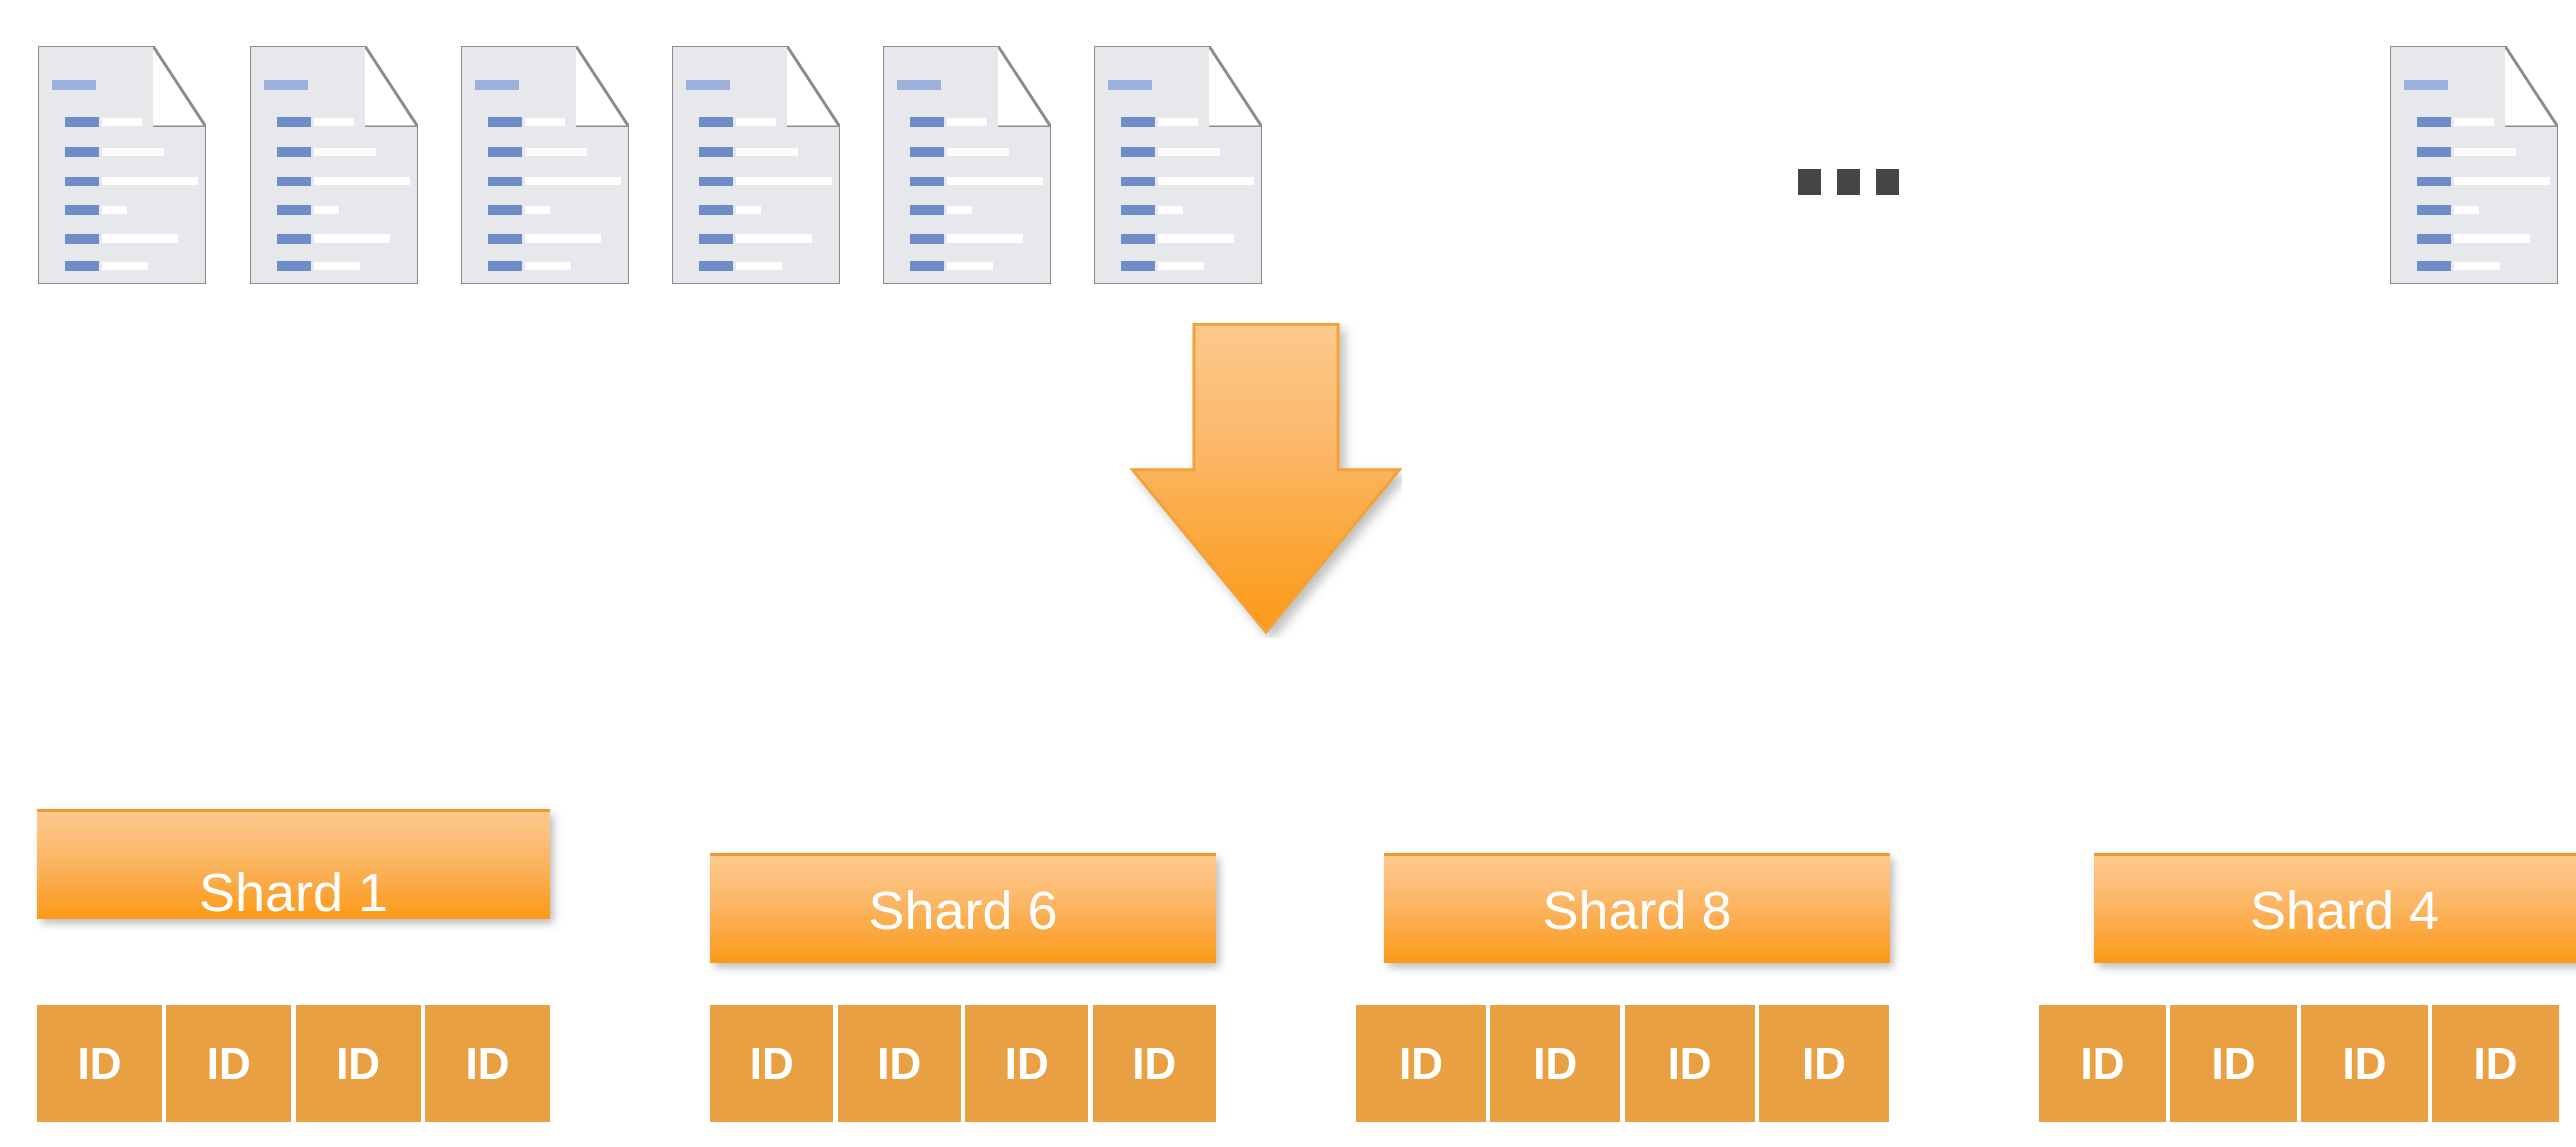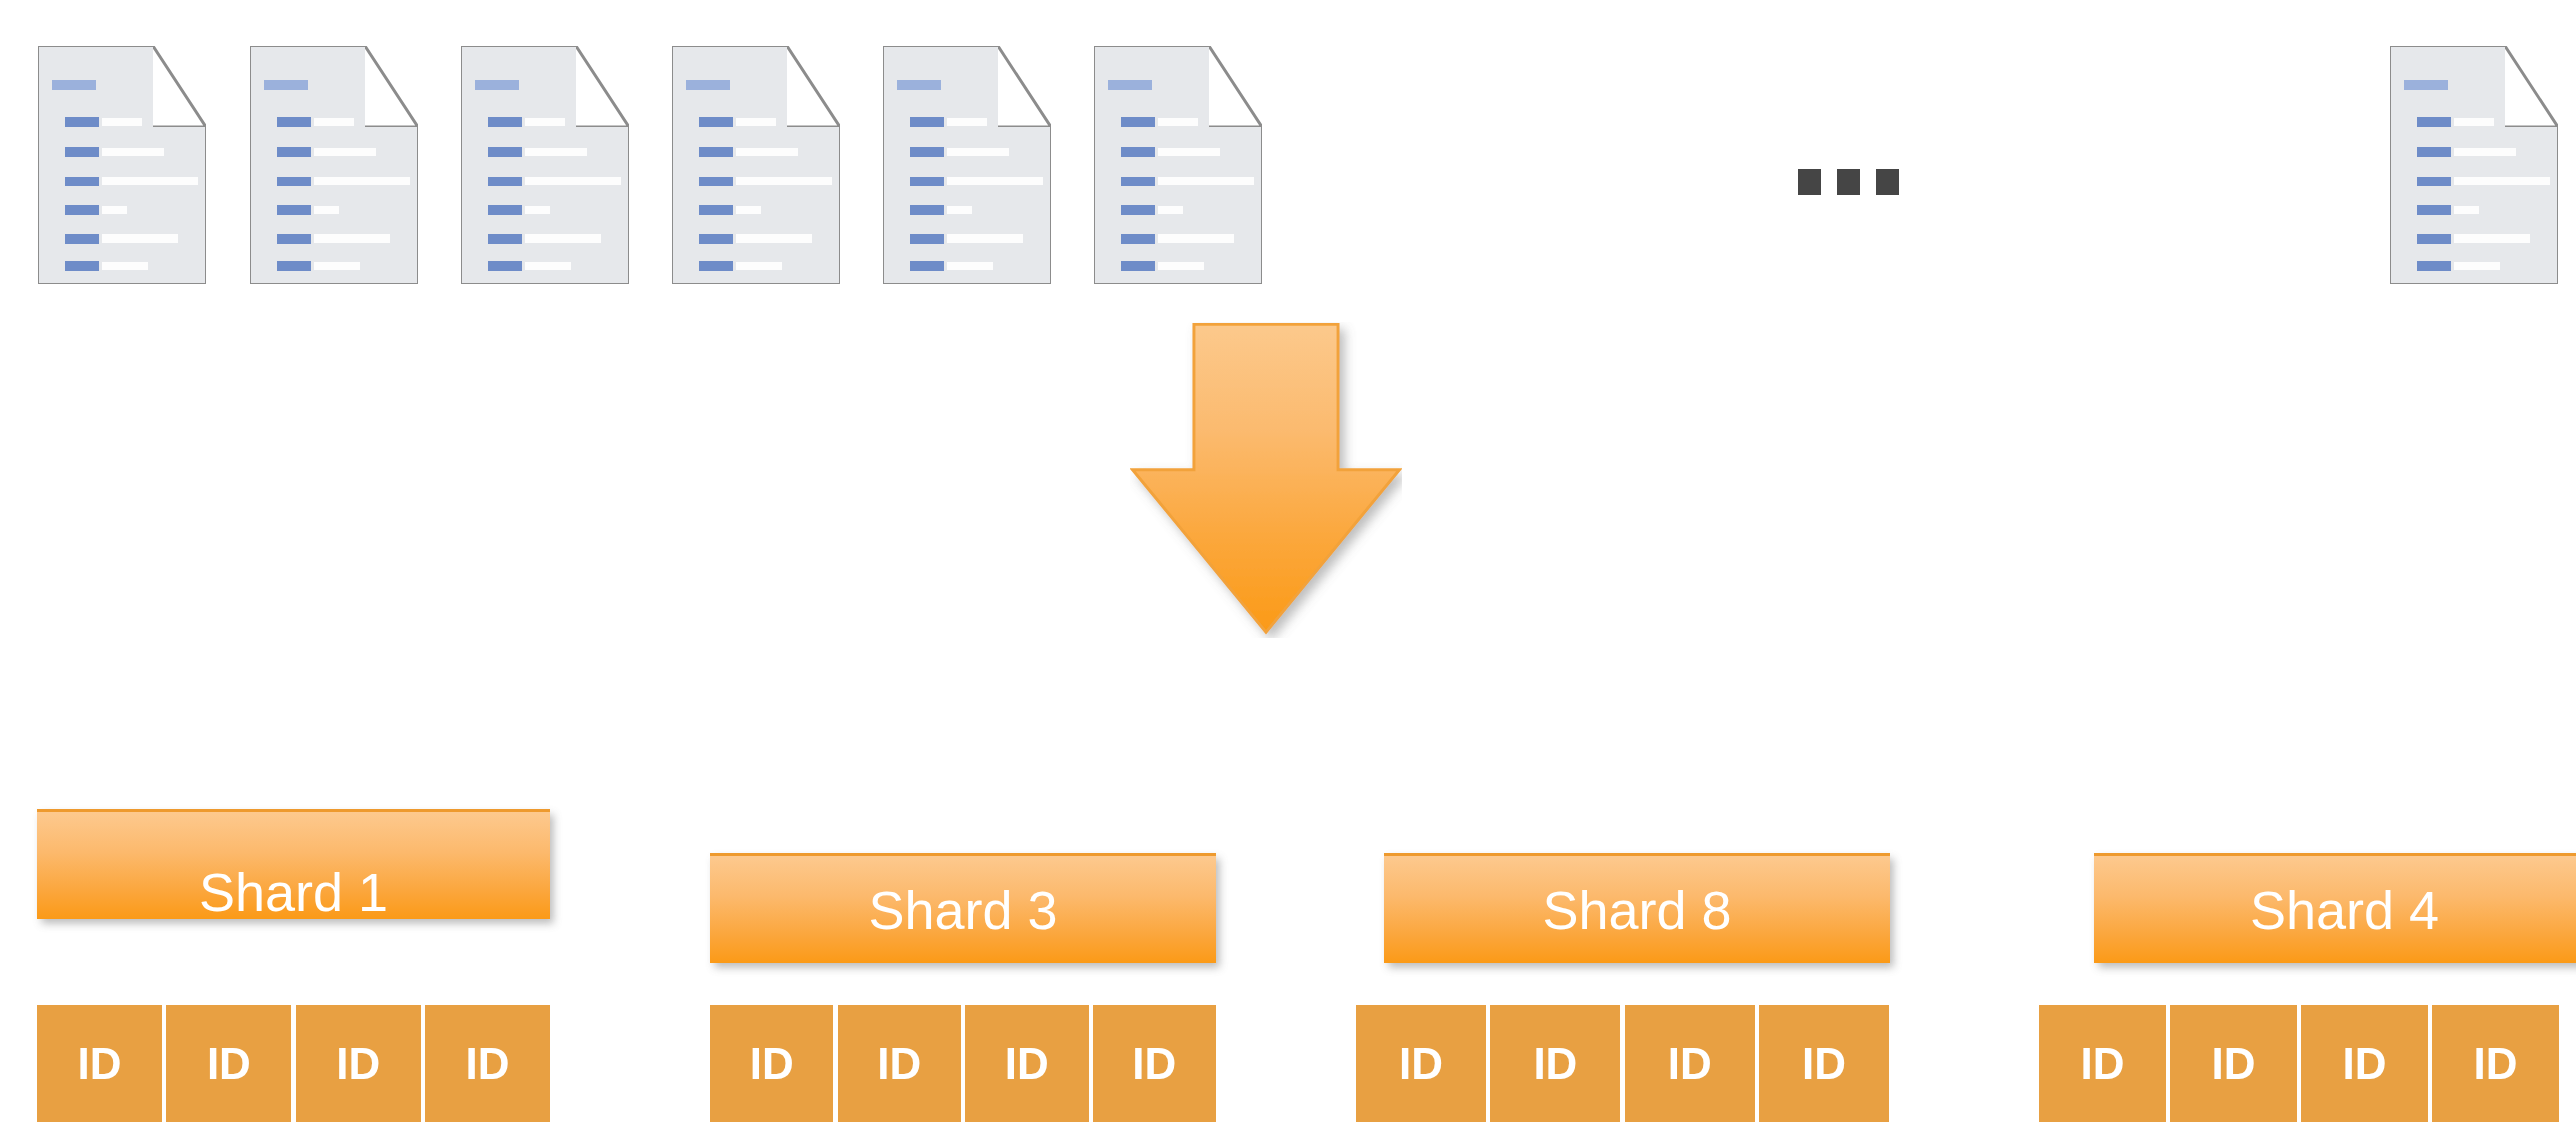--- a/index.html
+++ b/index.html
@@ -123,20 +123,21 @@
     line-height: 1;
   }
   .index-bar { font-size: 59px; }
   .shard-box { font-size: 54px; }
 
   
   .id-row {
     position: absolute;
     display: flex;
     gap: 4.1px;
+    justify-content: center;
   }
   .id-cell {
     flex: 1 1 0;
     background: #E8A042;
     color: #FFFFFF;
     font-size: 44px;
     font-weight: bold;
     font-family: "Liberation Sans", sans-serif;
     display: flex;
     align-items: center;
@@ -437,21 +438,21 @@
     <span>Shard 1</span>
   </div>
   <div class="id-row" style="left:37px; top:1005px; width:513px; height:117px;">
     <div class="id-cell">ID</div>
     <div class="id-cell">ID</div>
     <div class="id-cell">ID</div>
     <div class="id-cell">ID</div>
   </div>
 
   <div class="obox shard-box" style="left:710px; top:853px; width:506px; height:110px;">
-    <span>Shard 3</span>
+    <span>Shard 6</span>
   </div>
   <div class="id-row" style="left:710px; top:1005px; width:506px; height:117px;">
     <div class="id-cell">ID</div>
     <div class="id-cell">ID</div>
     <div class="id-cell">ID</div>
     <div class="id-cell">ID</div>
   </div>
 
   <div class="obox shard-box" style="left:1384px; top:853px; width:506px; height:110px;">
     <span>Shard 8</span>

